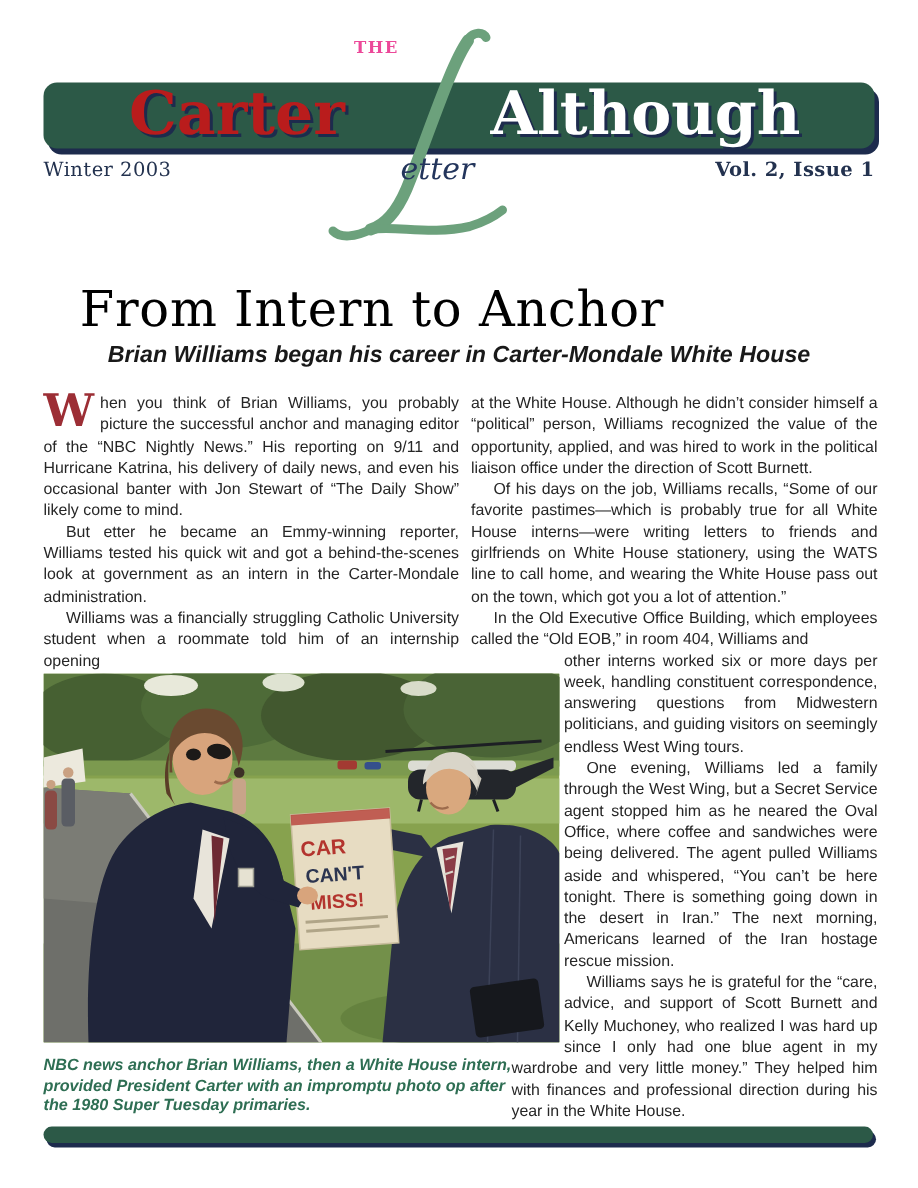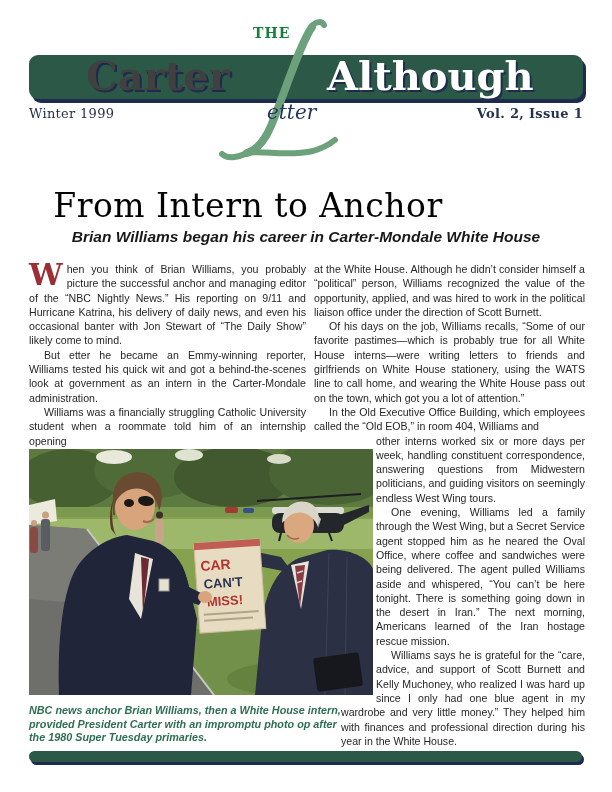--- a/index.html
+++ b/index.html
@@ -2,25 +2,25 @@
 <html><head>
 <meta charset="utf-8">
 <style>
   html,body{margin:0;padding:0;background:#ffffff;}
   .page{position:relative;width:612px;height:792px;background:#ffffff;overflow:hidden;
         font-family:"Liberation Sans",sans-serif;color:#262626;}
 
   
   .masthead{position:absolute;left:0;top:0;width:612px;height:175px;}
   .m-the{position:absolute;left:236px;top:25px;font-family:"DejaVu Serif",serif;
-         font-weight:bold;font-size:14px;letter-spacing:1px;color:#15803d;margin-left:17px;}
+         font-weight:bold;font-size:11px;letter-spacing:1px;color:#ec4899;}
   .m-banner{position:absolute;left:29px;top:55px;width:554px;height:44px;background:#2c5947;
             border-radius:9px;box-shadow:3px 4px 0 #1d2b4d;}
   .m-carter{position:absolute;left:86px;top:54px;font-family:"DejaVu Serif",serif;font-weight:bold;
-            font-size:40px;color:#404040;text-shadow:2px 2px 0 #1d2b4d;line-height:44px;}
+            font-size:40px;color:#b91c1c;text-shadow:2px 2px 0 #1d2b4d;line-height:44px;}
   .m-mondale{position:absolute;left:327px;top:54px;font-family:"DejaVu Serif",serif;font-weight:bold;
             font-size:40px;color:#ffffff;text-shadow:2px 2px 0 #1d2b4d;line-height:44px;}
   .m-script{position:absolute;left:0;top:0;width:612px;height:175px;pointer-events:none;}
   .m-etter{position:absolute;left:267px;top:100px;font-family:"DejaVu Serif",serif;font-style:italic;
            font-size:20px;color:#23355c;}
   .m-date{position:absolute;left:29px;top:106px;font-family:"DejaVu Serif",serif;
           font-size:13px;color:#23324f;letter-spacing:.3px;}
   .m-vol{position:absolute;right:29px;top:106px;font-family:"DejaVu Serif",serif;
          font-size:13px;color:#23324f;letter-spacing:.3px;text-align:right;font-weight:bold;}
 
@@ -66,21 +66,21 @@
     <div class="m-banner"></div>
     <div class="m-carter">Carter</div>
     <div class="m-mondale">Although</div>
     <svg class="m-script" viewBox="0 0 612 175">
       <path d="M312,26 C316,21 322,21 324,25" fill="none" stroke="#6ca17c" stroke-width="6" stroke-linecap="round"></path>
       <path d="M312,27 C300,44 285,92 271,126 C265,140 257,150 247,153" fill="none" stroke="#6ca17c" stroke-width="8" stroke-linecap="round"></path>
       <path d="M247,153 C237,158 227,159 222,154" fill="none" stroke="#6ca17c" stroke-width="6" stroke-linecap="round"></path>
       <path d="M247,153 C263,150 287,157 313,151 C323,148 330,144 335,140" fill="none" stroke="#6ca17c" stroke-width="6" stroke-linecap="round"></path>
     </svg>
     <div class="m-etter">etter</div>
-    <div class="m-date">Winter 1999</div>
+    <div class="m-date">Winter 2003</div>
     <div class="m-vol">Vol. 2, Issue 1</div>
   </header>
 
   <h1 class="headline">From Intern to Anchor</h1>
   <h2 class="subhead">Brian Williams began his career in Carter-Mondale White House</h2>
 
   <section class="col col-left">
     <p class="para lead"><span class="dropcap">W</span><span>hen you think of Brian Williams, you probably picture the successful anchor and managing editor of the “NBC Nightly News.” His reporting on 9/11 and Hurricane Katrina, his delivery of daily news, and even his occasional banter with Jon Stewart of “The Daily Show” likely come to mind.</span></p>
     <div class="plist">
 

